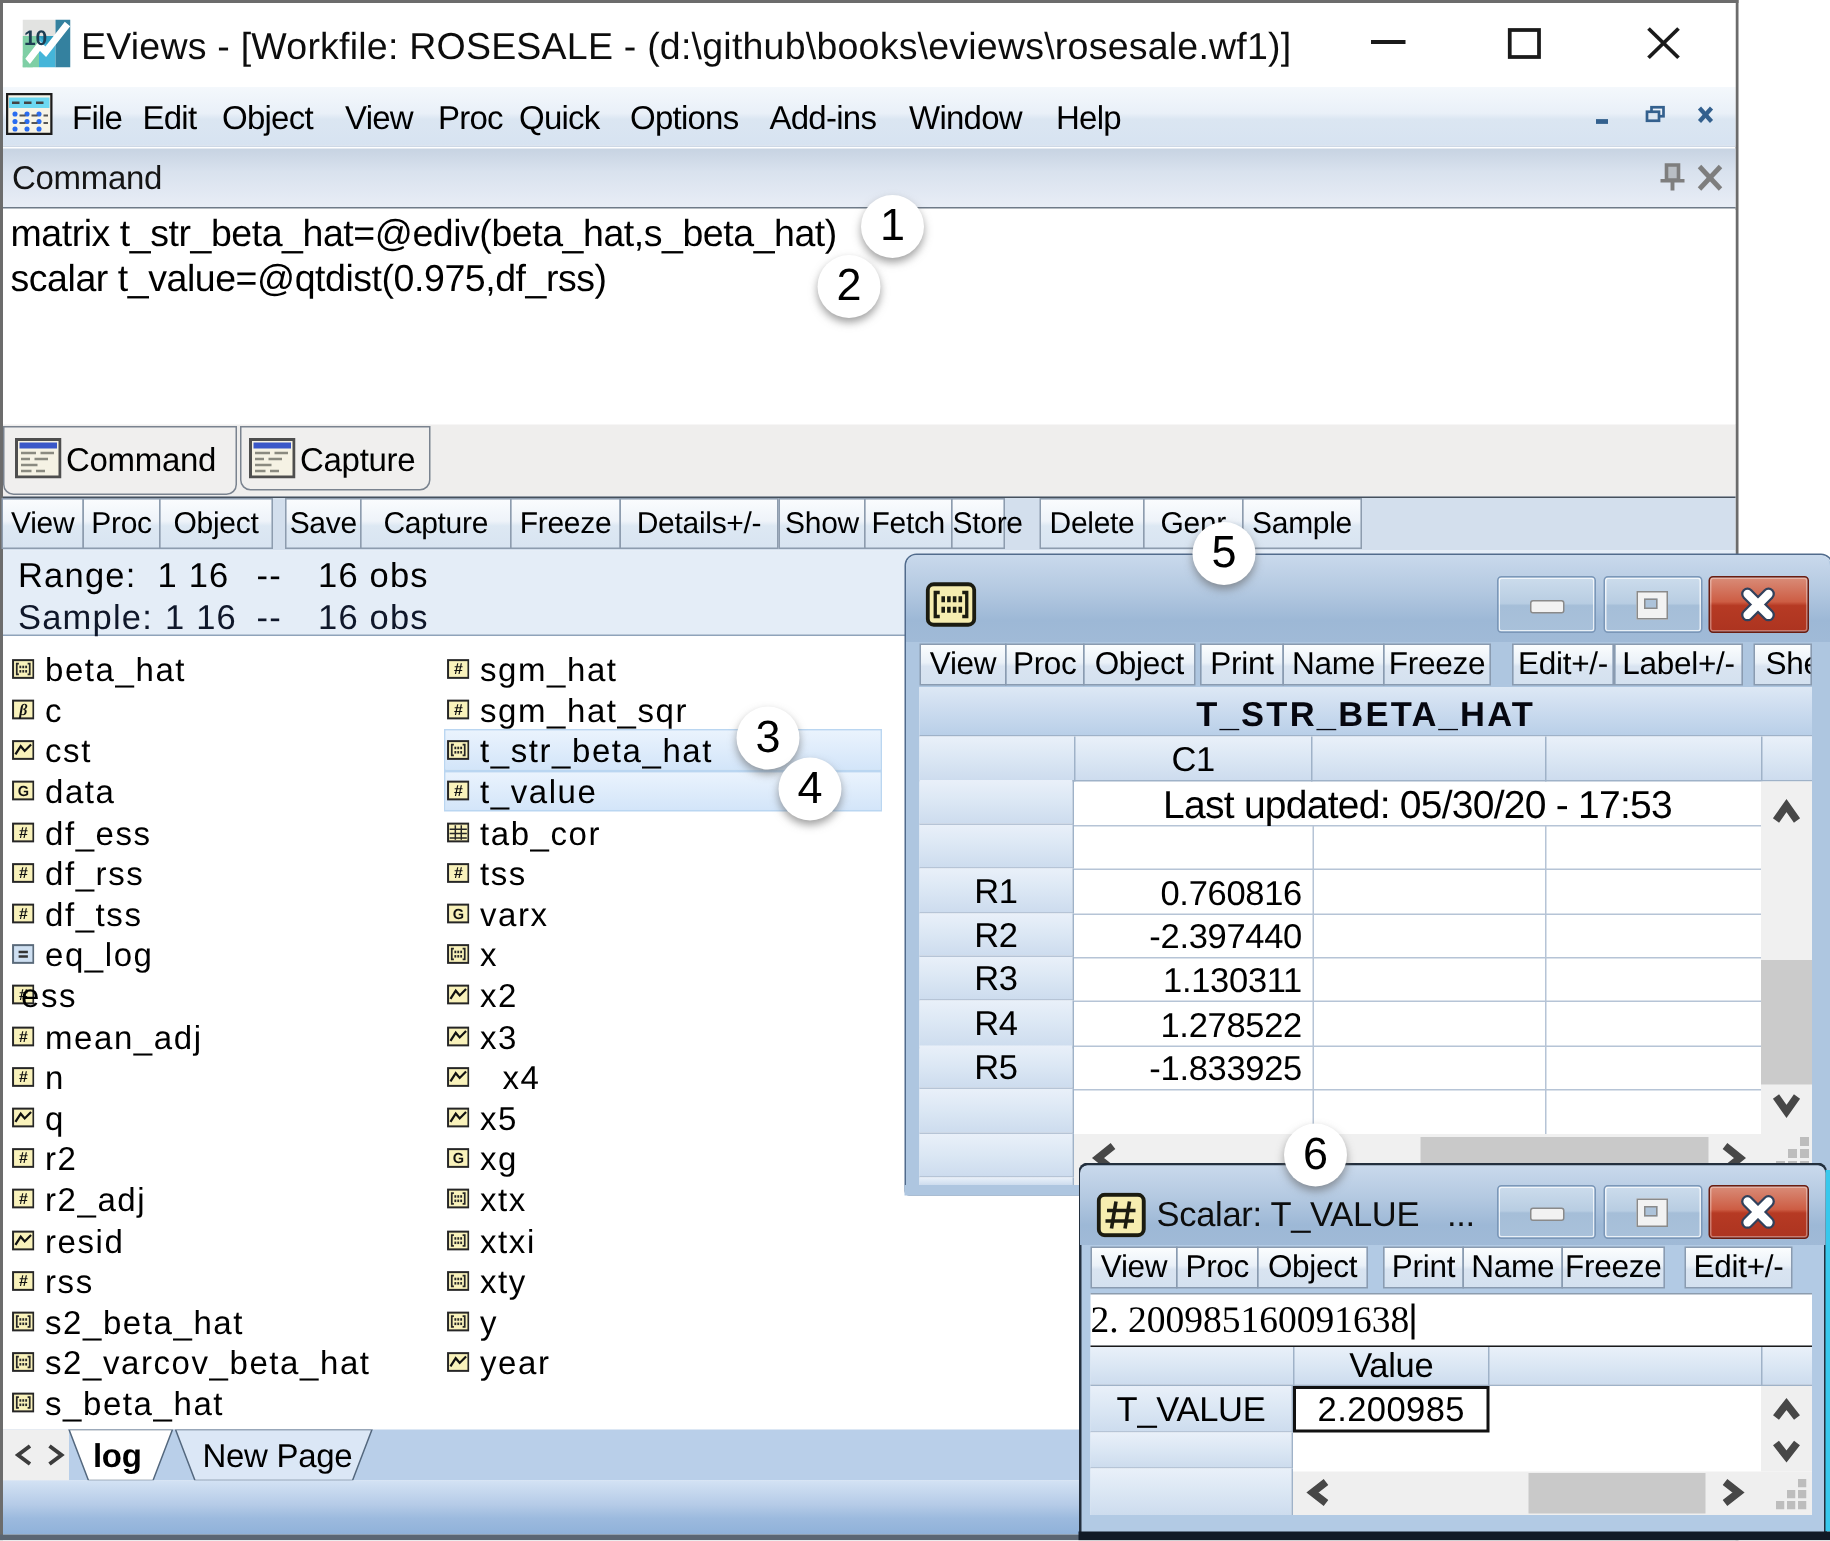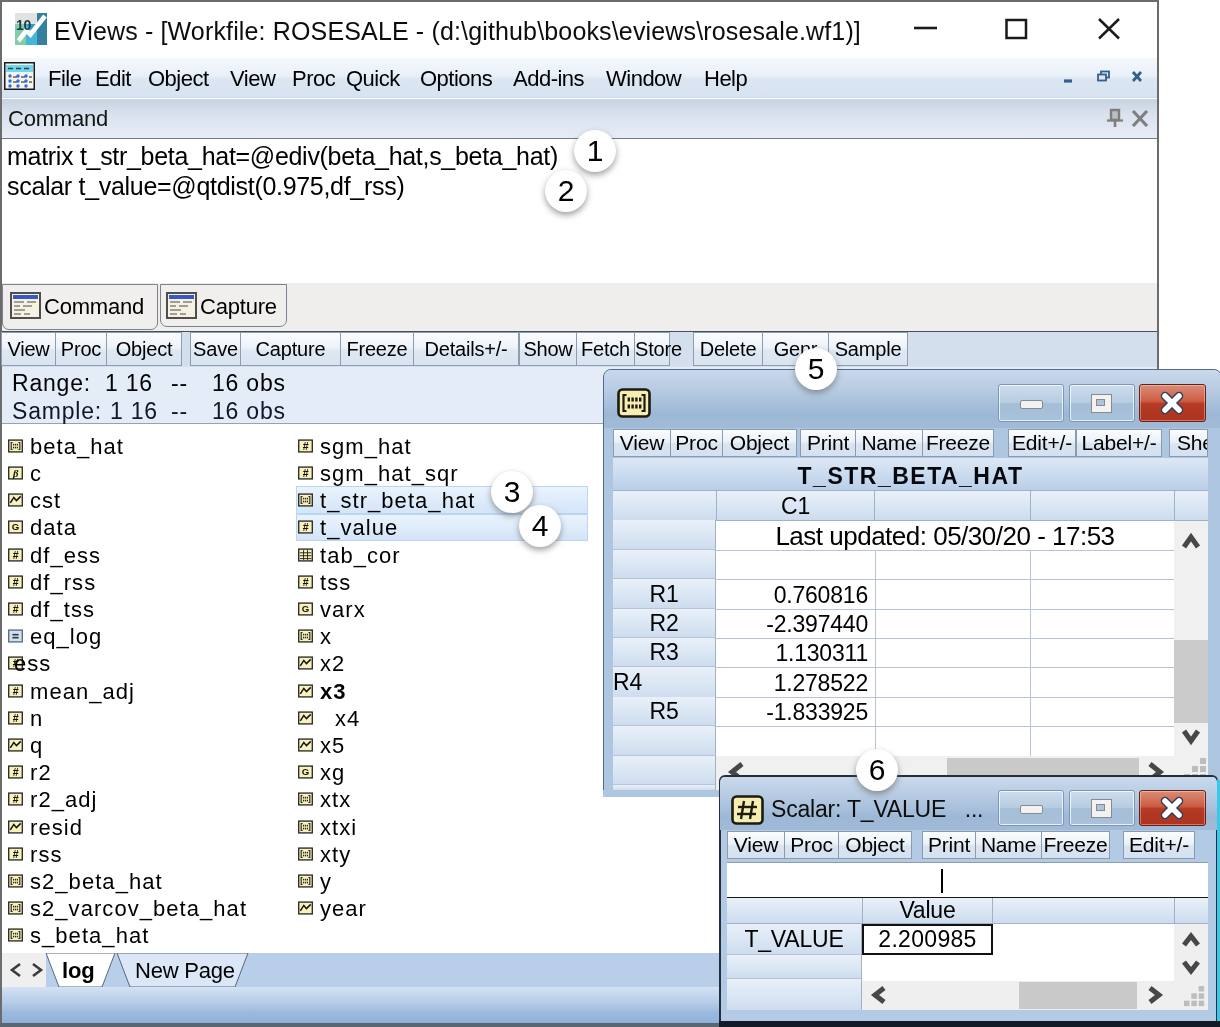--- a/index.html
+++ b/index.html
@@ -332,21 +332,21 @@
       <use href="#i-mat"></use>
     </svg>
   <div class="litem" style="left:320px;top:623px;line-height:27px;">x</div>
   <svg class="licon" style="left:298px;top:656px;">
       <use href="#i-ser"></use>
     </svg>
   <div class="litem" style="left:320px;top:650px;line-height:27px;">x2</div>
   <svg class="licon" style="left:298px;top:684px;">
       <use href="#i-ser"></use>
     </svg>
-  <div class="litem" style="left:320px;top:678px;line-height:27px;font-weight:bold;">x3</div>
+  <div class="litem" style="left:320px;top:678px;line-height:27px;">x3</div>
   <svg class="licon" style="left:298px;top:711px;">
       <use href="#i-ser"></use>
     </svg>
   <div class="litem" style="left:335px;top:705px;line-height:27px;">x4</div>
   <svg class="licon" style="left:298px;top:738px;">
       <use href="#i-ser"></use>
     </svg>
   <div class="litem" style="left:320px;top:732px;line-height:27px;">x5</div>
   <svg class="licon" style="left:298px;top:765px;">
       <use href="#i-grp"></use>
@@ -441,21 +441,21 @@
   <div class="abs" style="left:1030px;top:491px;width:1px;height:30px;background:#9fb2c8;"></div>
   <div class="abs" style="left:1174px;top:491px;width:1px;height:30px;background:#9fb2c8;"></div>
   <div class="abs ghdr" style="left:613px;top:520px;width:103px;height:30px;border-bottom:1px solid #b6c4d6;border-right:1px solid #9fb2c8;font-size:23px;text-align:center;line-height:30px;color:#000;"></div>
   <div class="abs ghdr" style="left:613px;top:550px;width:103px;height:29px;border-bottom:1px solid #b6c4d6;border-right:1px solid #9fb2c8;font-size:23px;text-align:center;line-height:29px;color:#000;"></div>
   <div class="abs ghdr" style="left:613px;top:579px;width:103px;height:30px;border-bottom:1px solid #b6c4d6;border-right:1px solid #9fb2c8;font-size:23px;text-align:center;line-height:30px;color:#000;">R1</div>
   <div class="abs" style="left:716px;top:580px;width:152px;height:30px;font-size:23px;text-align:right;line-height:30px;color:#000;">0.760816</div>
   <div class="abs ghdr" style="left:613px;top:609px;width:103px;height:29px;border-bottom:1px solid #b6c4d6;border-right:1px solid #9fb2c8;font-size:23px;text-align:center;line-height:29px;color:#000;">R2</div>
   <div class="abs" style="left:716px;top:610px;width:152px;height:29px;font-size:23px;text-align:right;line-height:29px;color:#000;">-2.397440</div>
   <div class="abs ghdr" style="left:613px;top:638px;width:103px;height:29px;border-bottom:1px solid #b6c4d6;border-right:1px solid #9fb2c8;font-size:23px;text-align:center;line-height:29px;color:#000;">R3</div>
   <div class="abs" style="left:716px;top:639px;width:152px;height:29px;font-size:23px;text-align:right;line-height:29px;color:#000;">1.130311</div>
-  <div class="abs ghdr" style="left:613px;top:667px;width:103px;height:32px;border-bottom:1px solid #b6c4d6;border-right:1px solid #9fb2c8;font-size:23px;text-align:left;line-height:30px;color:#000;">R4</div>
+  <div class="abs ghdr" style="left:613px;top:667px;width:103px;height:32px;border-bottom:1px solid #b6c4d6;border-right:1px solid #9fb2c8;font-size:23px;text-align:center;line-height:30px;color:#000;">R4</div>
   <div class="abs" style="left:716px;top:668px;width:152px;height:30px;font-size:23px;text-align:right;line-height:30px;color:#000;">1.278522</div>
   <div class="abs ghdr" style="left:613px;top:697px;width:103px;height:29px;border-bottom:1px solid #b6c4d6;border-right:1px solid #9fb2c8;font-size:23px;text-align:center;line-height:29px;color:#000;">R5</div>
   <div class="abs" style="left:716px;top:698px;width:152px;height:29px;font-size:23px;text-align:right;line-height:29px;color:#000;">-1.833925</div>
   <div class="abs ghdr" style="left:613px;top:726px;width:103px;height:30px;border-bottom:1px solid #b6c4d6;border-right:1px solid #9fb2c8;font-size:23px;text-align:center;line-height:30px;color:#000;"></div>
   <div class="abs ghdr" style="left:613px;top:756px;width:103px;height:29px;border-bottom:1px solid #b6c4d6;border-right:1px solid #9fb2c8;"></div>
   <div class="abs ghdr" style="left:613px;top:785px;width:103px;height:5px;border-right:1px solid #9fb2c8;"></div>
   <div class="abs" style="left:716px;top:550px;width:458px;height:1px;background:#b6c4d6;"></div>
   <div class="abs" style="left:716px;top:579px;width:458px;height:1px;background:#b6c4d6;"></div>
   <div class="abs" style="left:716px;top:609px;width:458px;height:1px;background:#b6c4d6;"></div>
   <div class="abs" style="left:716px;top:638px;width:458px;height:1px;background:#b6c4d6;"></div>
@@ -524,20 +524,21 @@
 
   <div class="btn2" style="left:727px;top:831px;width:58px;height:28px;line-height:26px;">View</div>
   <div class="btn2" style="left:784px;top:831px;width:55px;height:28px;line-height:26px;">Proc</div>
   <div class="btn2" style="left:838px;top:831px;width:74px;height:28px;line-height:26px;">Object</div>
   <div class="btn2" style="left:922px;top:831px;width:54px;height:28px;line-height:26px;">Print</div>
   <div class="btn2" style="left:975px;top:831px;width:67px;height:28px;line-height:26px;">Name</div>
   <div class="btn2" style="left:1041px;top:831px;width:69px;height:28px;line-height:26px;">Freeze</div>
   <div class="btn2" style="left:1123px;top:831px;width:72px;height:28px;line-height:26px;">Edit+/-</div>
 
   <div class="abs" style="left:727px;top:862px;width:481px;height:35px;background:#fff;border-top:1px solid #8c9cae;"></div>
+  <div class="abs" style="left:727px;top:867px;font-size:25px;font-family:'Liberation Serif',serif;color:#000;letter-spacing:0;">2. 200985160091638</div>
   <div class="abs" style="left:941px;top:869px;width:2px;height:24px;background:#000;"></div>
 
   <div class="abs" style="left:727px;top:897px;width:481px;height:113px;background:#fff;border-top:1px solid #1a1a1a;"></div>
   <div class="abs ghdr" style="left:727px;top:898px;width:481px;height:26px;border-bottom:1px solid #9fb2c8;"></div>
   <div class="abs" style="left:862px;top:898px;width:131px;height:26px;font-size:23px;color:#000;text-align:center;line-height:25px;border-left:1px solid #9fb2c8;border-right:1px solid #9fb2c8;">Value</div>
   <div class="abs" style="left:1174px;top:898px;width:1px;height:26px;background:#9fb2c8;"></div>
   <div class="abs ghdr" style="left:727px;top:924px;width:135px;height:31px;border-bottom:1px solid #b6c4d6;border-right:1px solid #9fb2c8;font-size:23px;text-align:center;line-height:30px;color:#000;">T_VALUE</div>
   <div class="abs" style="left:862px;top:924px;width:131px;height:31px;background:#fff;border:2px solid #111;font-size:23px;letter-spacing:0.3px;text-align:center;line-height:27px;color:#000;">2.200985</div>
   <div class="abs ghdr" style="left:727px;top:955px;width:135px;height:24px;border-bottom:1px solid #b6c4d6;border-right:1px solid #9fb2c8;"></div>
   <div class="abs ghdr" style="left:727px;top:979px;width:135px;height:31px;border-right:1px solid #9fb2c8;"></div>

